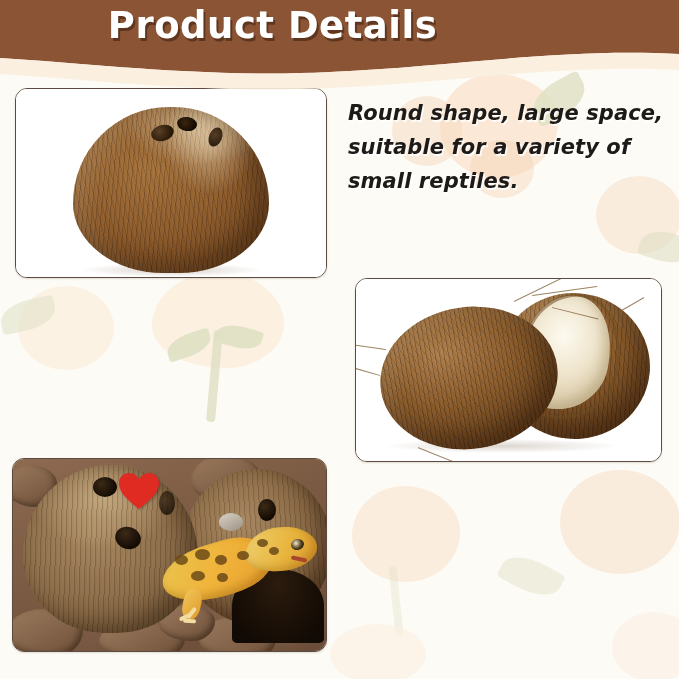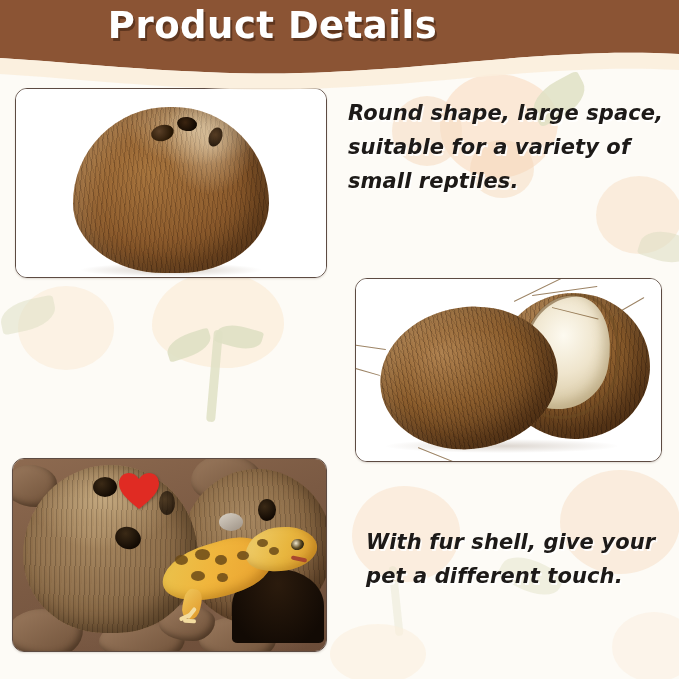--- a/index.html
+++ b/index.html
@@ -329,15 +329,14 @@
         <div class="gk-eye"></div>
         <div class="gk-mouth"></div>
         <div class="gk-leg" style="left:22px;top:74px;width:18px;height:30px;transform:rotate(12deg);"></div>
         <div class="gk-toe" style="left:18px;top:100px;transform:rotate(-24deg);"></div>
         <div class="gk-toe" style="left:22px;top:104px;transform:rotate(4deg);"></div>
         <div class="gk-toe" style="left:24px;top:96px;transform:rotate(-52deg);"></div>
       </div>
     </div>
   </div>
 
-  <div class="caption" id="caption-fur-shell">With fur shell, give your pet a different touch.</div>
 
 </div>
 
 </body></html>

